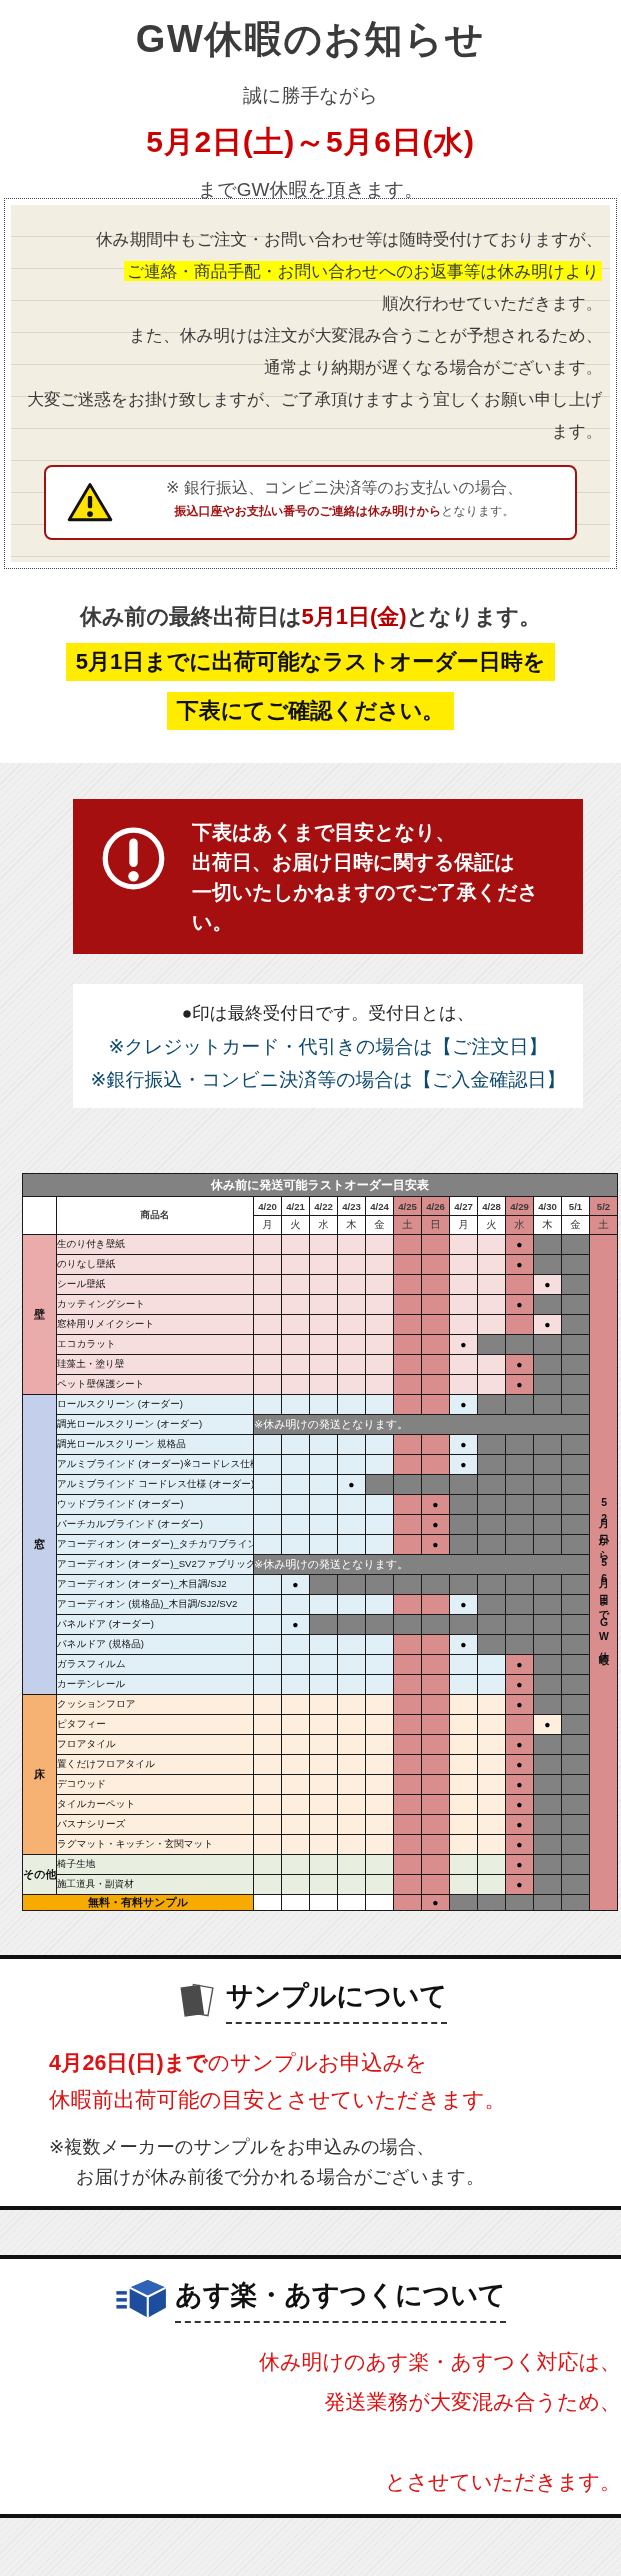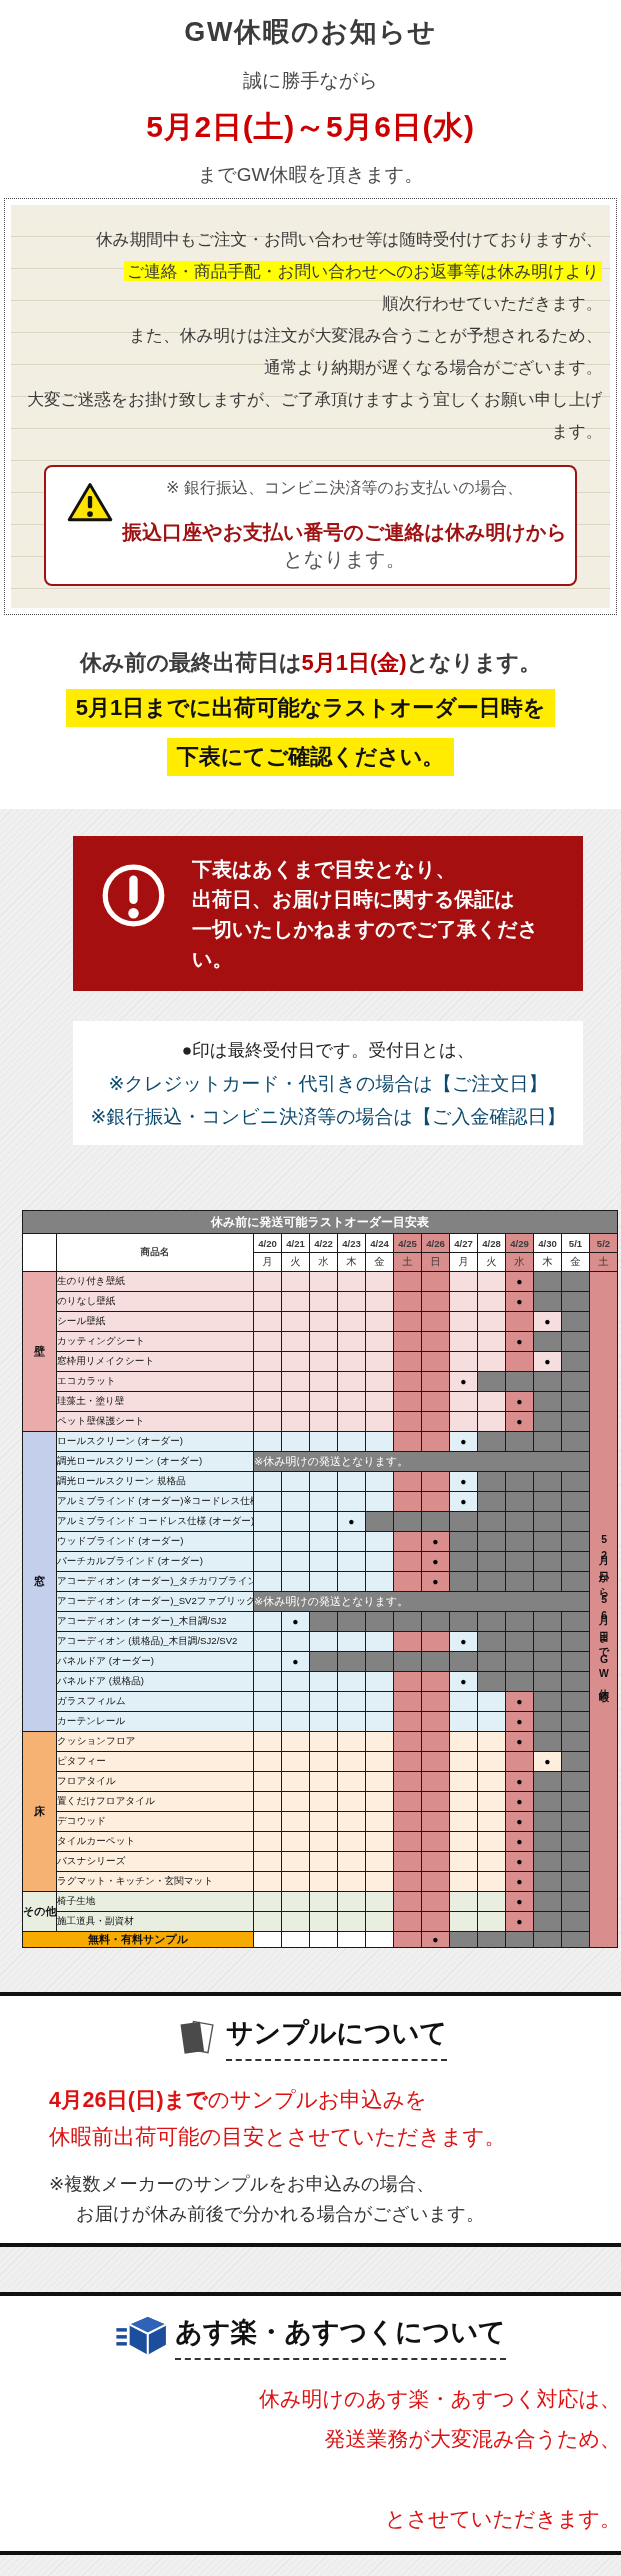--- a/index.html
+++ b/index.html
@@ -1,40 +1,40 @@
 <!DOCTYPE html>
 <html lang="ja" style="font-size:12.7px"><head>
 <meta charset="utf-8">
 <style>
   html,body{margin:0;padding:0;background:#fff;}
   body{width:621px;font-family:"Liberation Sans","DejaVu Sans",sans-serif;color:#3b3b3b;}
   
   .hero{height:198px;padding-top:8px;box-sizing:border-box;text-align:center;}
-  .hero-title{font-size:27px;font-weight:bold;color:#3b3b3b;letter-spacing:1.6px;margin-top:6.4px;}
+  .hero-title{font-size:38px;font-weight:bold;color:#3b3b3b;letter-spacing:1.6px;margin-top:6.4px;}
   .hero-sub{font-size:19px;color:#4a4a4a;margin-top:17.5px;}
   .hero-dates{font-size:30px;font-weight:bold;color:#cc0000;margin-top:12.7px;letter-spacing:0.8px;}
   .hero-sub2{font-size:19px;color:#4a4a4a;margin-top:14.3px;}
   
   .dotted-box{margin:0 4px;border:1.6px dotted #444;background:#fff;padding:5.6px;box-sizing:border-box;min-height:335px;}
   .paper{background:repeating-linear-gradient(#f3eee2 0 31px,#ddd5c4 31px 32px);padding:19px 8px 16px;text-align:center;}
   .paper-line{font-size:16.7px;color:#3a3a3a;line-height:32px;text-align:right;}
   .hl-yellow{background:#ffff00;padding:0.8px 3.2px;}
   .warn-box{background:#fff;border:2.4px solid #a01212;border-radius:8px;margin:17.5px 25.5px 6.4px;padding:11px 8px 11px 76px;position:relative;text-align:center;min-height:49px;}
   .warn-tri{position:absolute;left:21px;top:14.3px;width:46px;height:43px;}
   .warn-l1{font-size:16px;color:#555;}
-  .warn-l2{font-size:20px;margin-top:20px;color:#555;}
+  .warn-l2{font-size:12px;margin-top:4px;color:#555;}
   .warn-red{color:#a01212;font-weight:bold;}
   
   .ship{height:194px;box-sizing:border-box;padding-top:33px;text-align:center;}
   .ship-line{font-size:22px;font-weight:bold;color:#3b3b3b;}
   .ship-red{color:#b50000;}
   .ship-hl{display:inline-block;background:#ffec00;color:#111;font-size:22px;font-weight:bold;padding:4px 9.6px;margin-top:11px;}
   
   .striped{background:repeating-linear-gradient(315deg,#f0f0f0 0 4px,#e7e7e7 4px 4.8px);}
-  .striped-1{padding:27px 0 44px;}
+  .striped-1{padding:36px 0 44px;}
   .alert-box{width:510px;margin-left:73px;background:#a50f10;color:#fff;box-sizing:border-box;padding:17.5px 11px 17.5px 119px;position:relative;}
   .alert-icon{position:absolute;left:27px;top:25.5px;width:67px;height:67px;}
   .alert-line{font-size:20px;font-weight:bold;line-height:30px;}
   .legend-box{width:510px;margin-left:73px;margin-top:30px;background:#fff;box-sizing:border-box;padding:12.7px 8px;text-align:center;}
   .legend-l1{font-size:17.5px;color:#222;line-height:33px;}
   .legend-red{font-size:19px;color:#0c4a6e;line-height:33px;}
   
   .tbl-wrap{margin:65px 0 0 22px;}
   table.order{border-collapse:collapse;table-layout:fixed;width:593px;border:1.6px solid #000;}
   table.order th,table.order td{border:0.8px solid #1a1a1a;padding:0;overflow:hidden;white-space:nowrap;}

